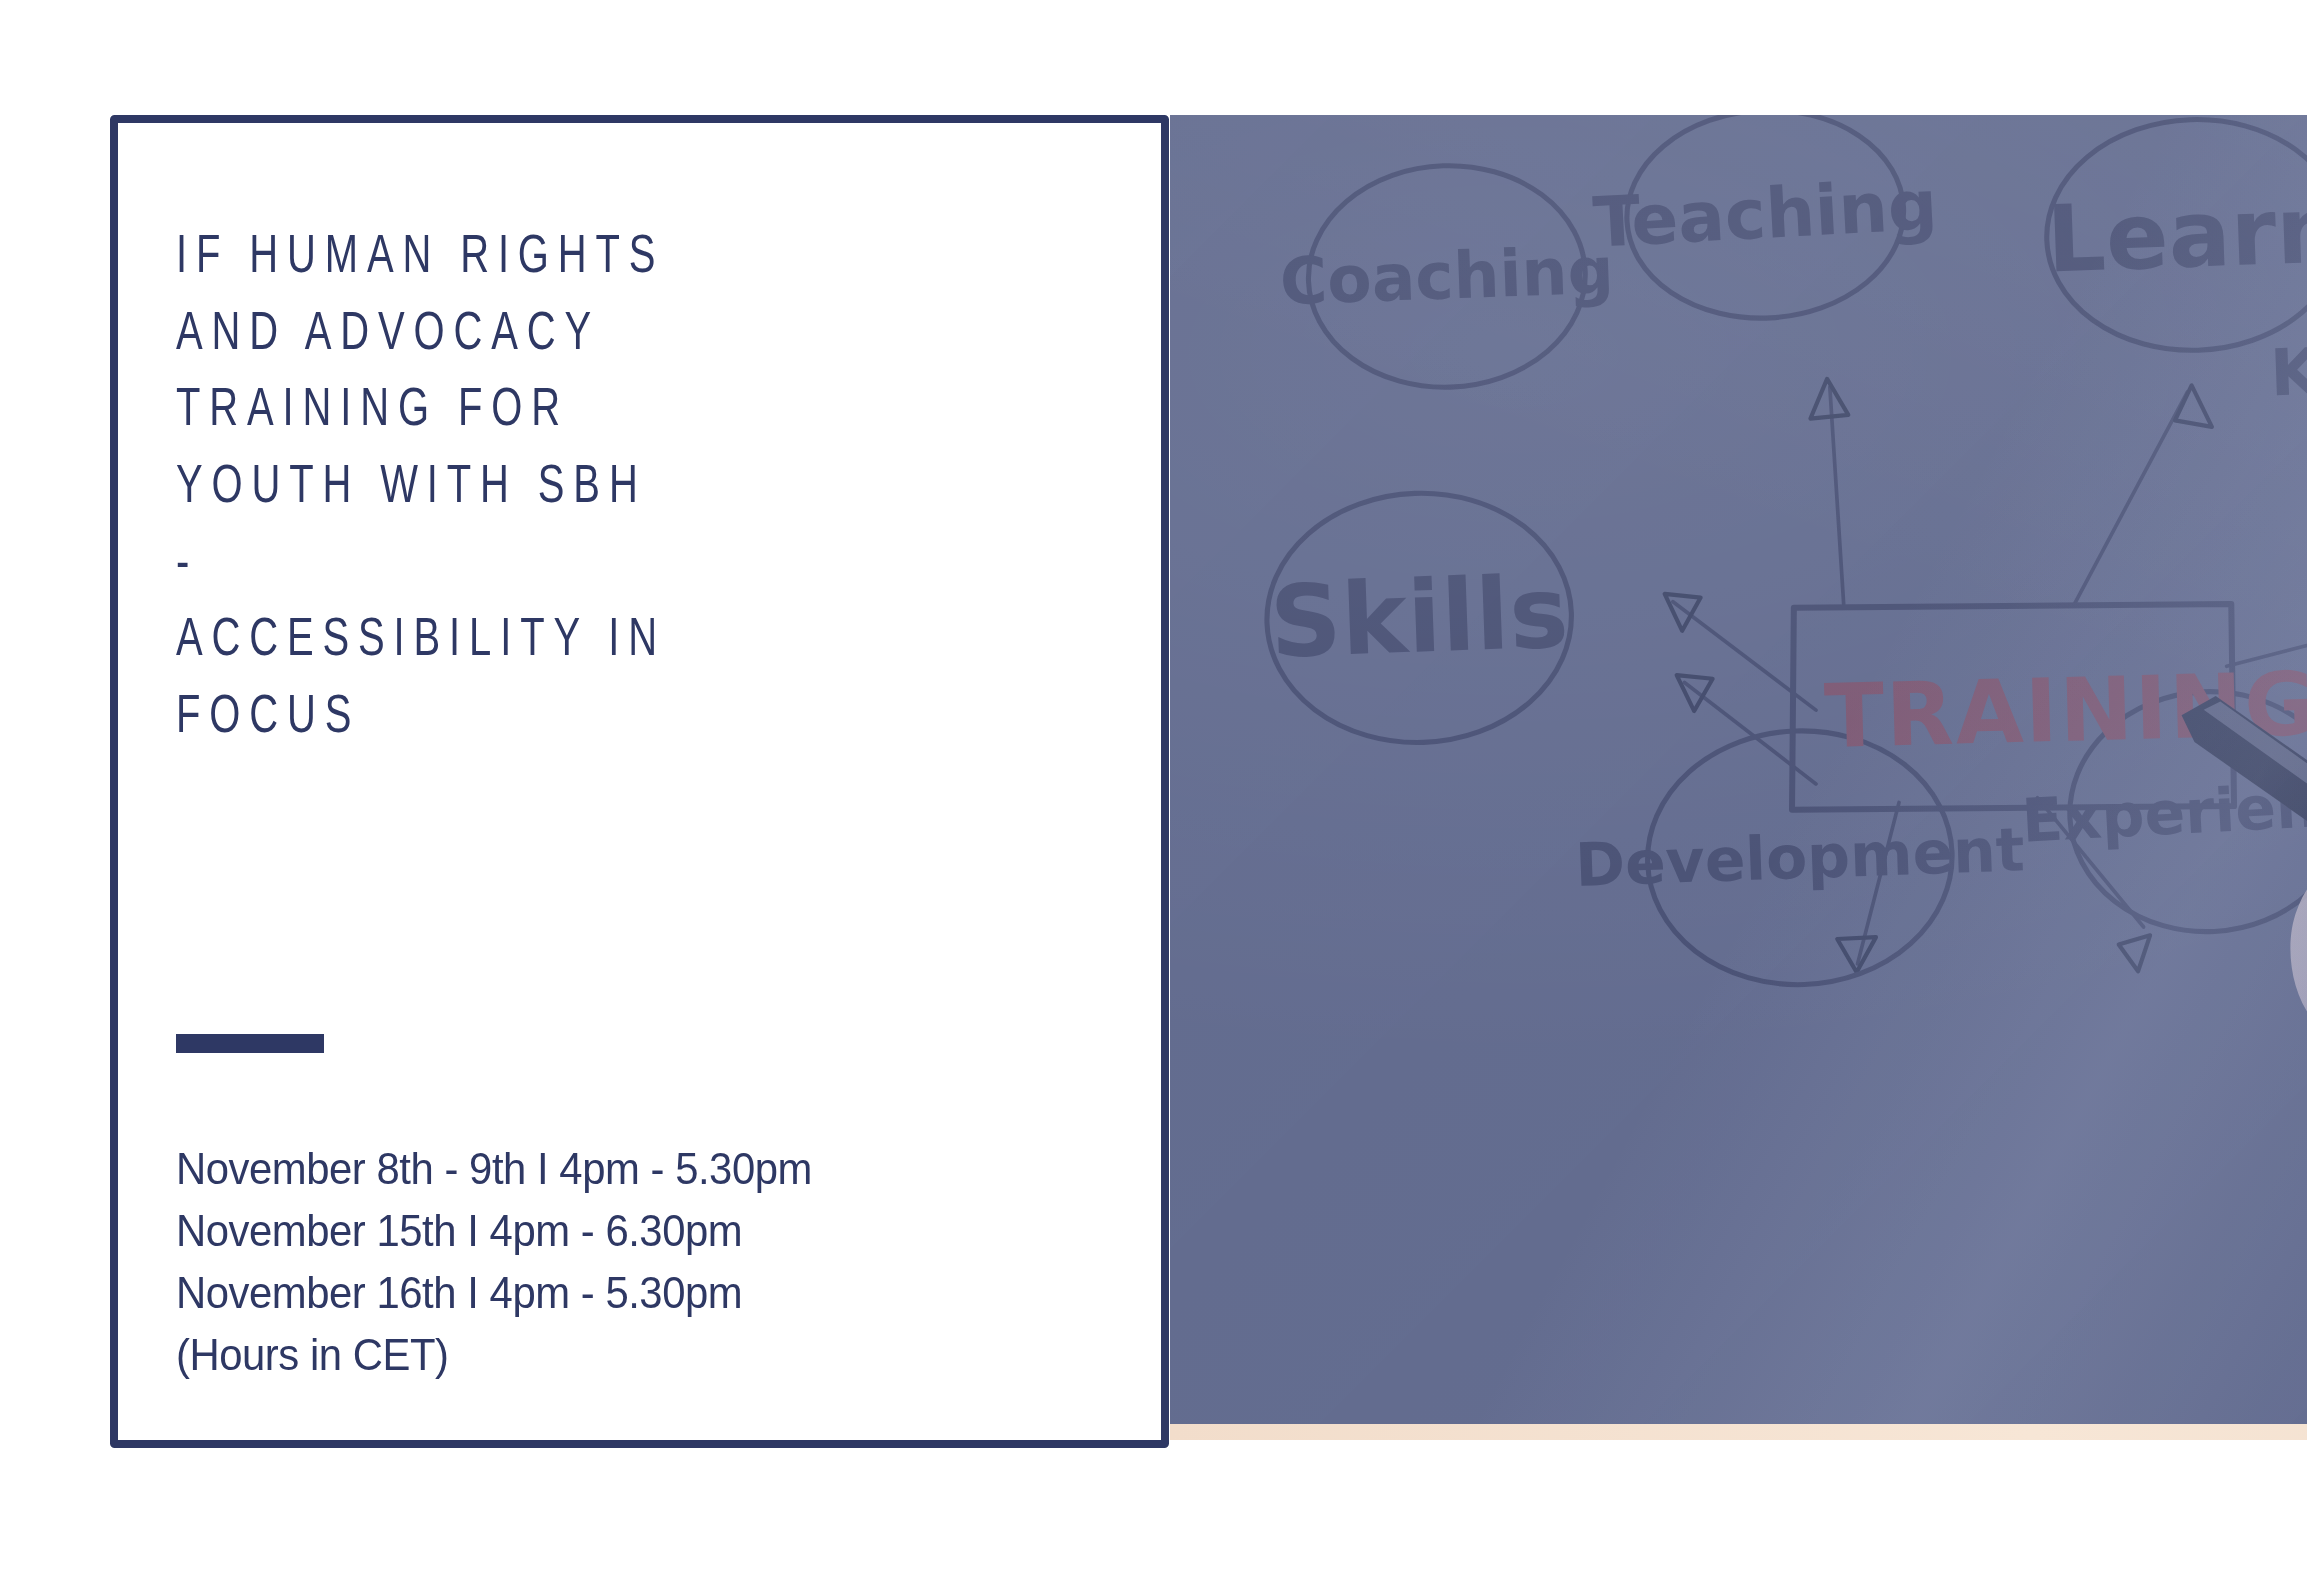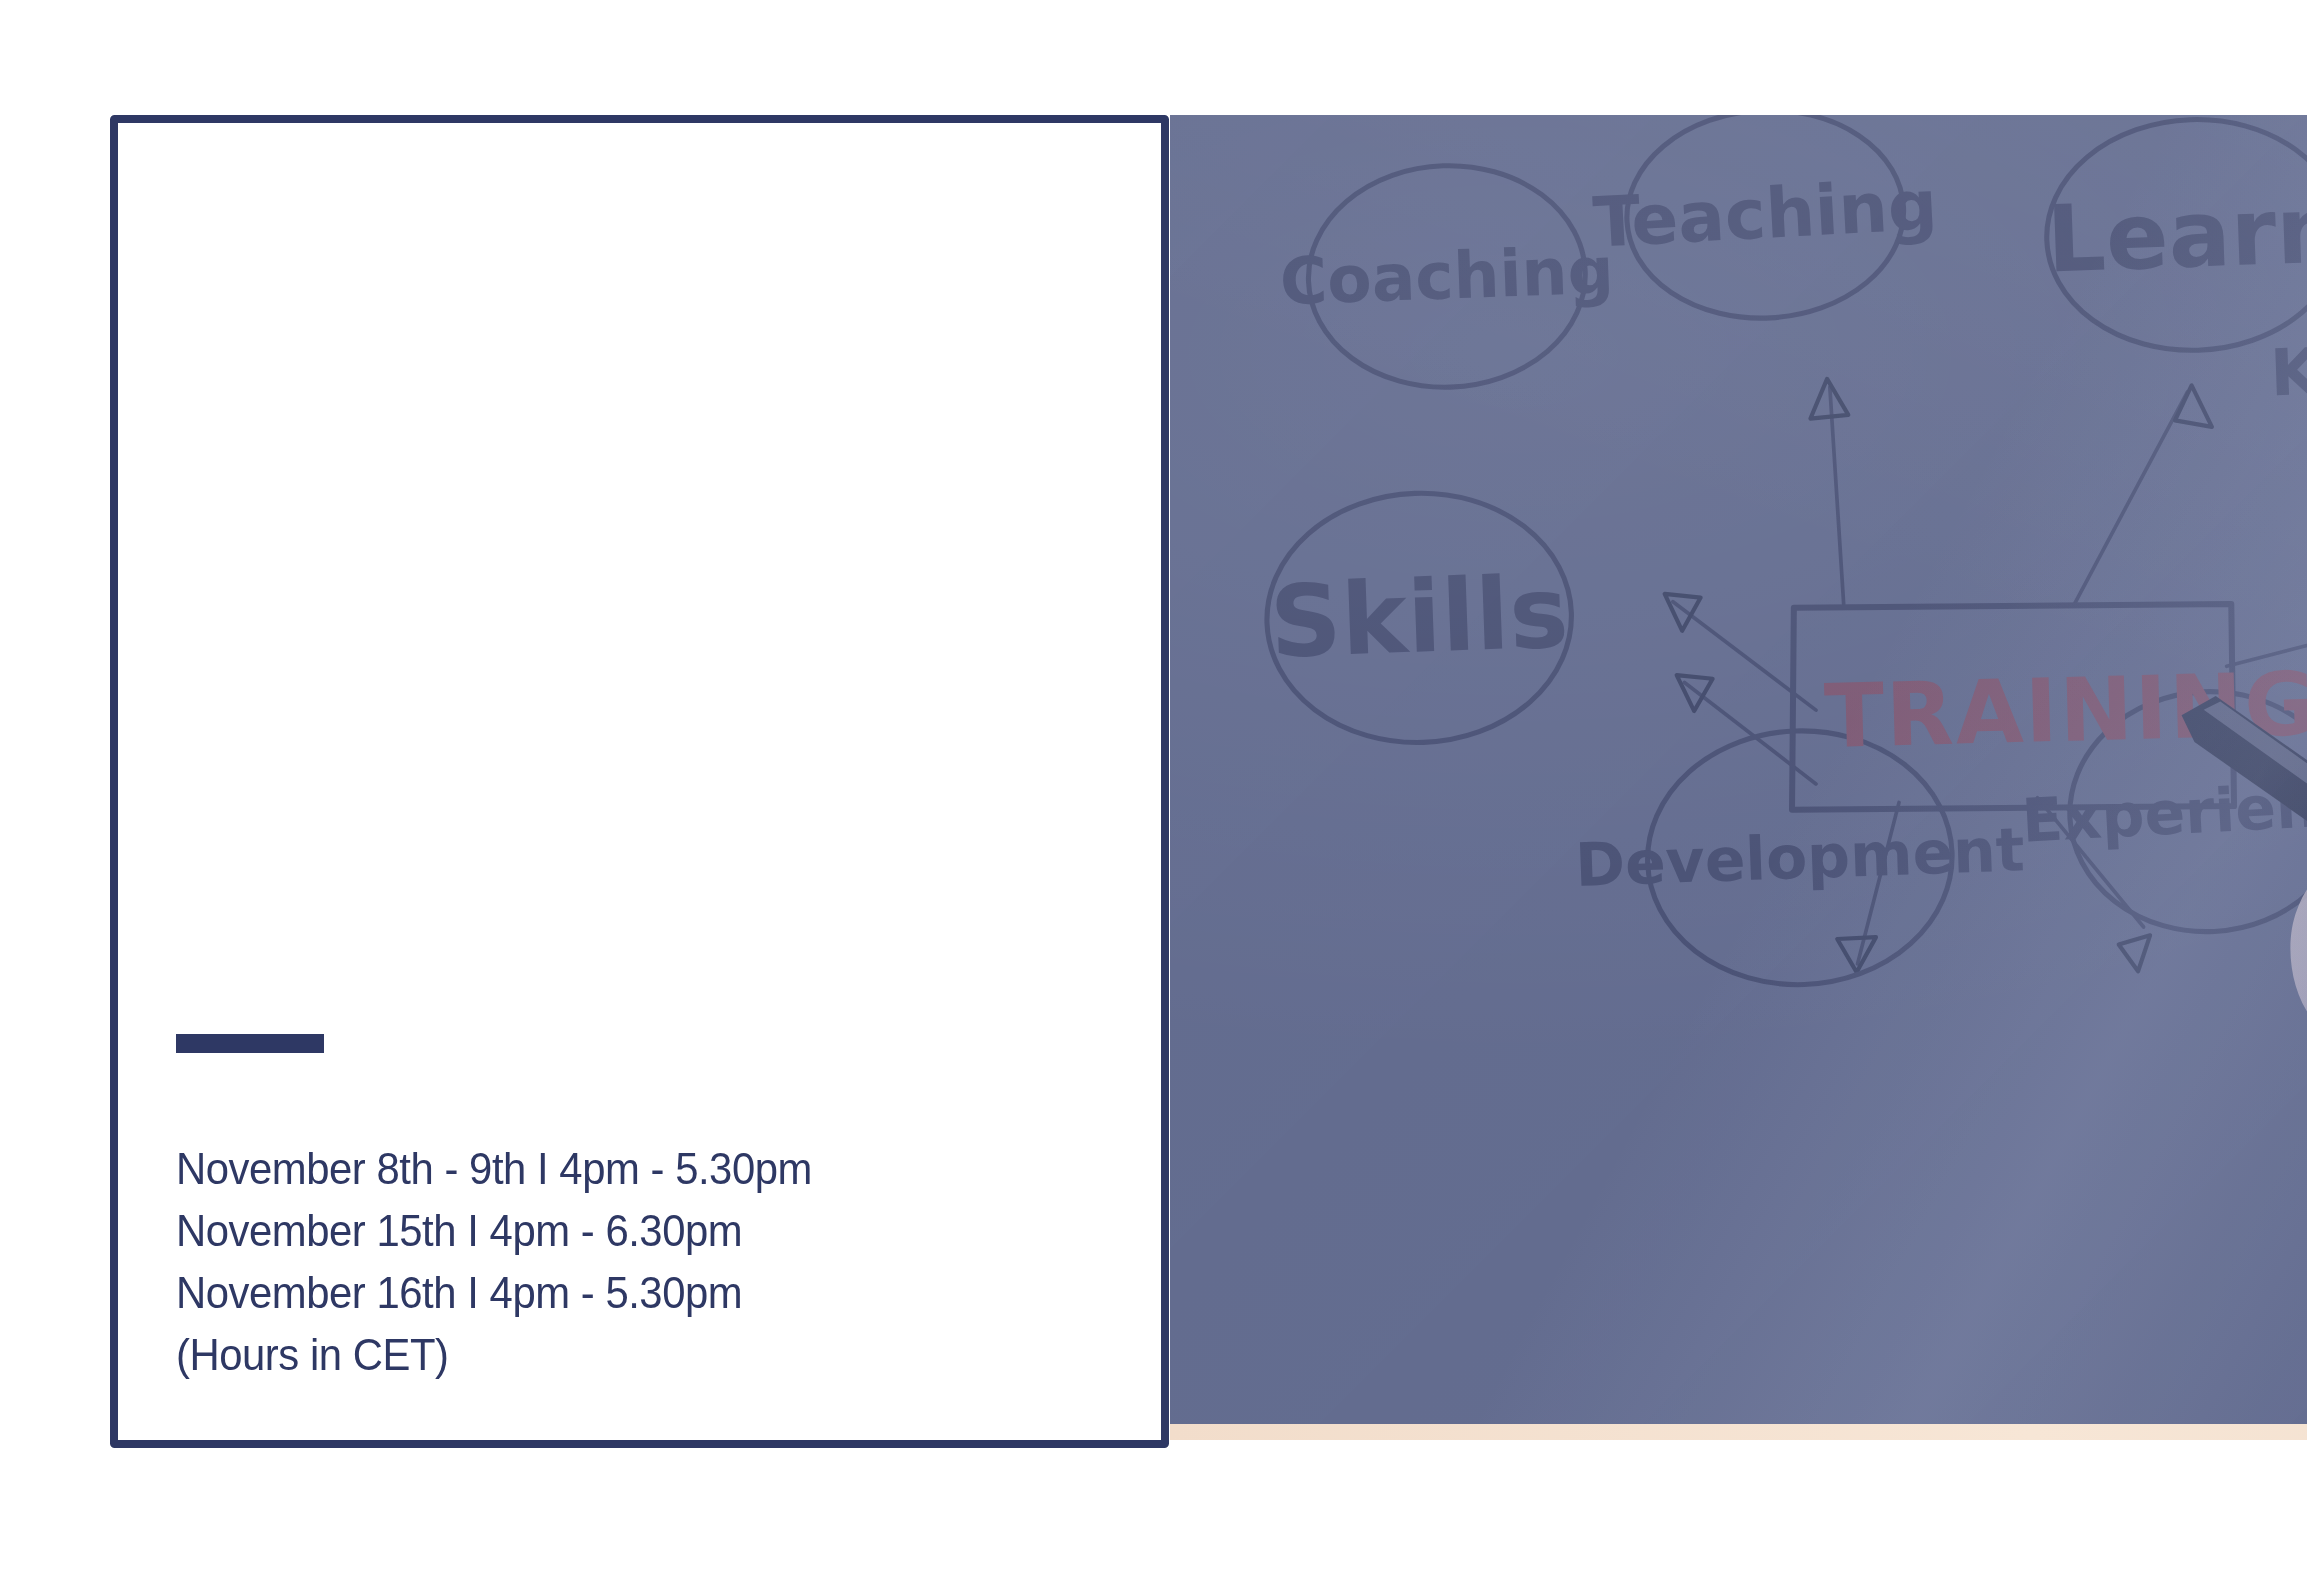--- a/index.html
+++ b/index.html
@@ -227,19 +227,28 @@
       <path fill="#2f3750" d="M1640 1158 L1706 1204 L1662 1252 L1612 1206 Z"></path>
     </svg>
   </div>
 
   <div class="photo-light"></div>
   <div class="photo-tint"></div>
   <div class="peach-strip"></div>
 </div>
 
 <div id="info-card">
+  <div class="card-inner">
+    <div id="event-title">IF HUMAN RIGHTS
+AND ADVOCACY
+TRAINING FOR
+YOUTH WITH SBH
+-
+ACCESSIBILITY IN
+FOCUS</div>
+  </div>
   <div id="accent-rule"></div>
   <div id="schedule">November 8th - 9th I 4pm - 5.30pm
 November 15th I 4pm - 6.30pm
 November 16th I 4pm - 5.30pm
 (Hours in CET)</div>
 </div>
 
 
 </body></html>

